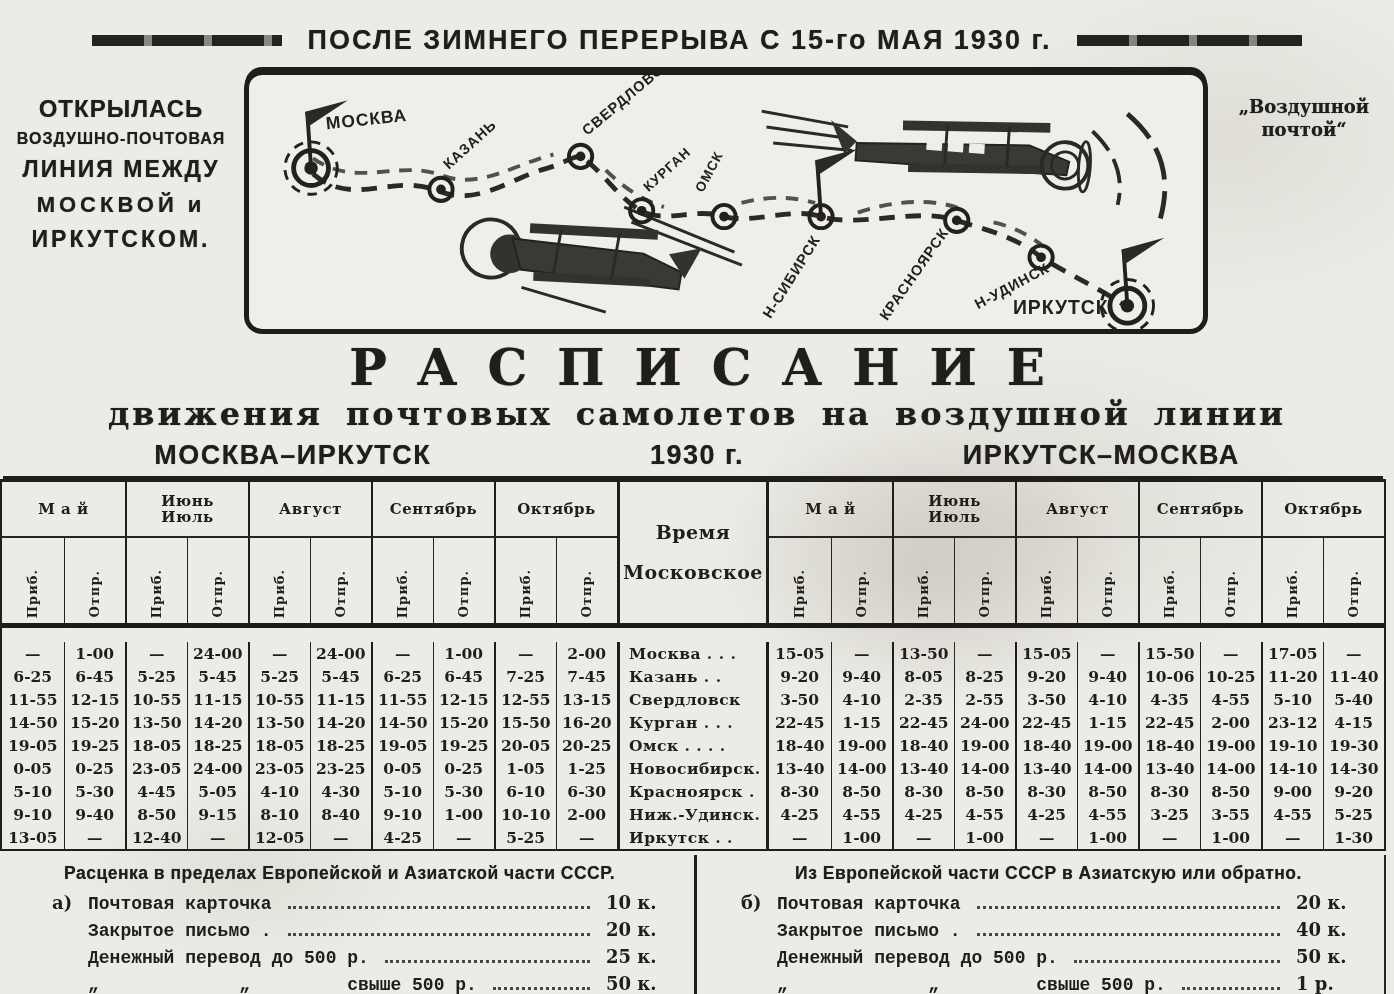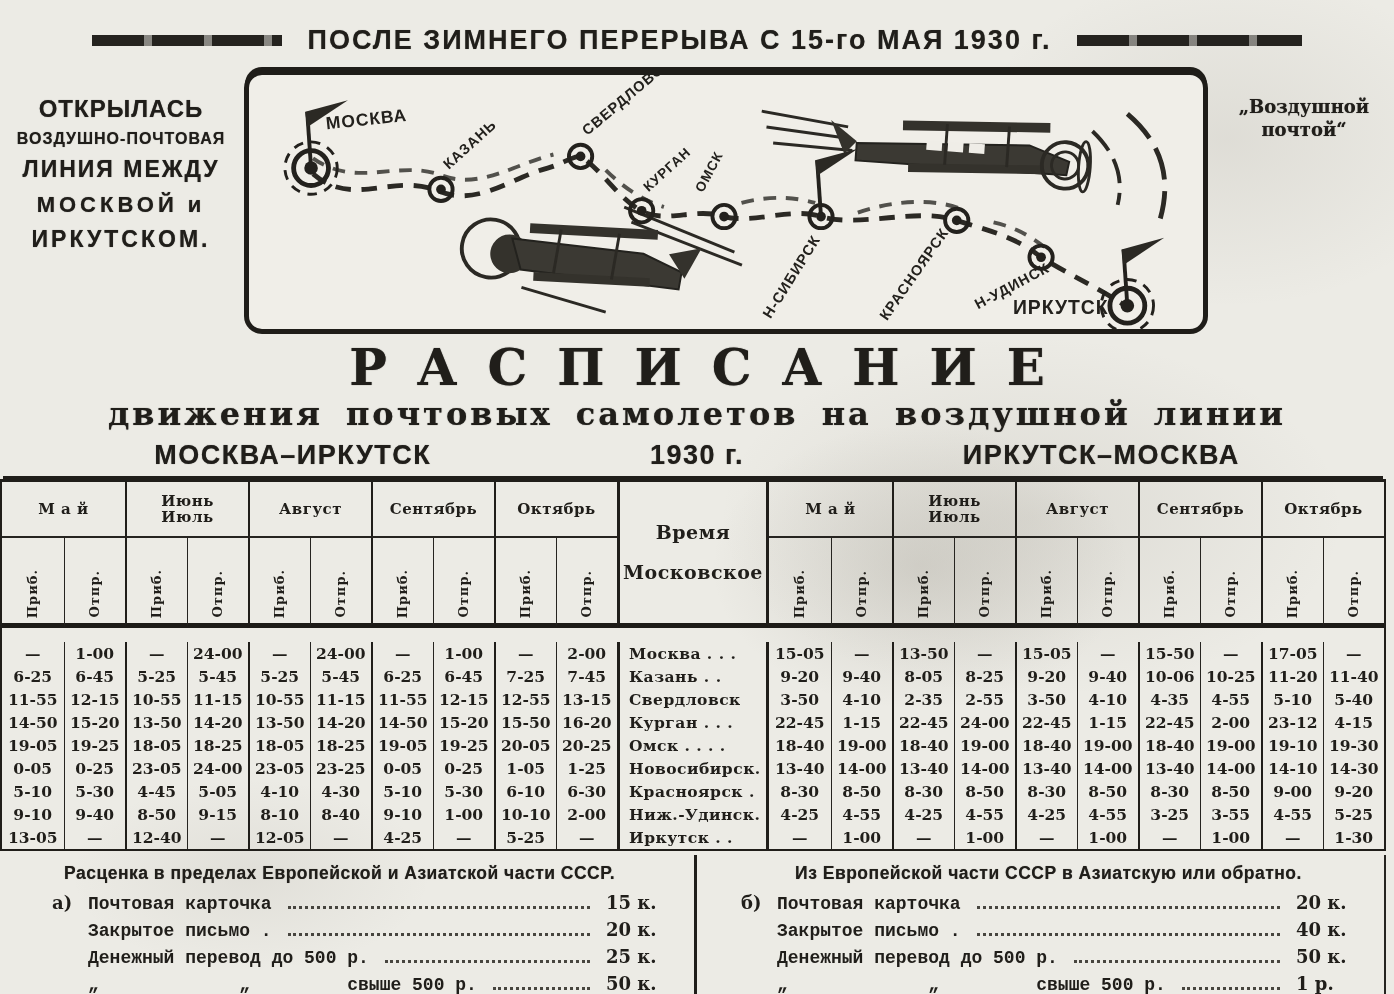--- a/index.html
+++ b/index.html
@@ -478,21 +478,21 @@
   </div>
 
 <div class="tariffs">
   <div class="thalf left">
     <div class="thead">Расценка в пределах Европейской и Азиатской части СССР.</div>
     <div id="tariff-domestic-items">
         <div class="titem">
           <span class="tmark">а)</span>
           <span class="tlabel">Почтовая карточка</span>
           <span class="dots"></span>
-          <span class="tprice">15 к.</span>
+          <span class="tprice">10 к.</span>
         </div>
         <div class="titem">
           <span class="tmark"></span>
           <span class="tlabel">Закрытое письмо .</span>
           <span class="dots"></span>
           <span class="tprice">20 к.</span>
         </div>
         <div class="titem">
           <span class="tmark"></span>
           <span class="tlabel">Денежный перевод до 500 р.</span>

